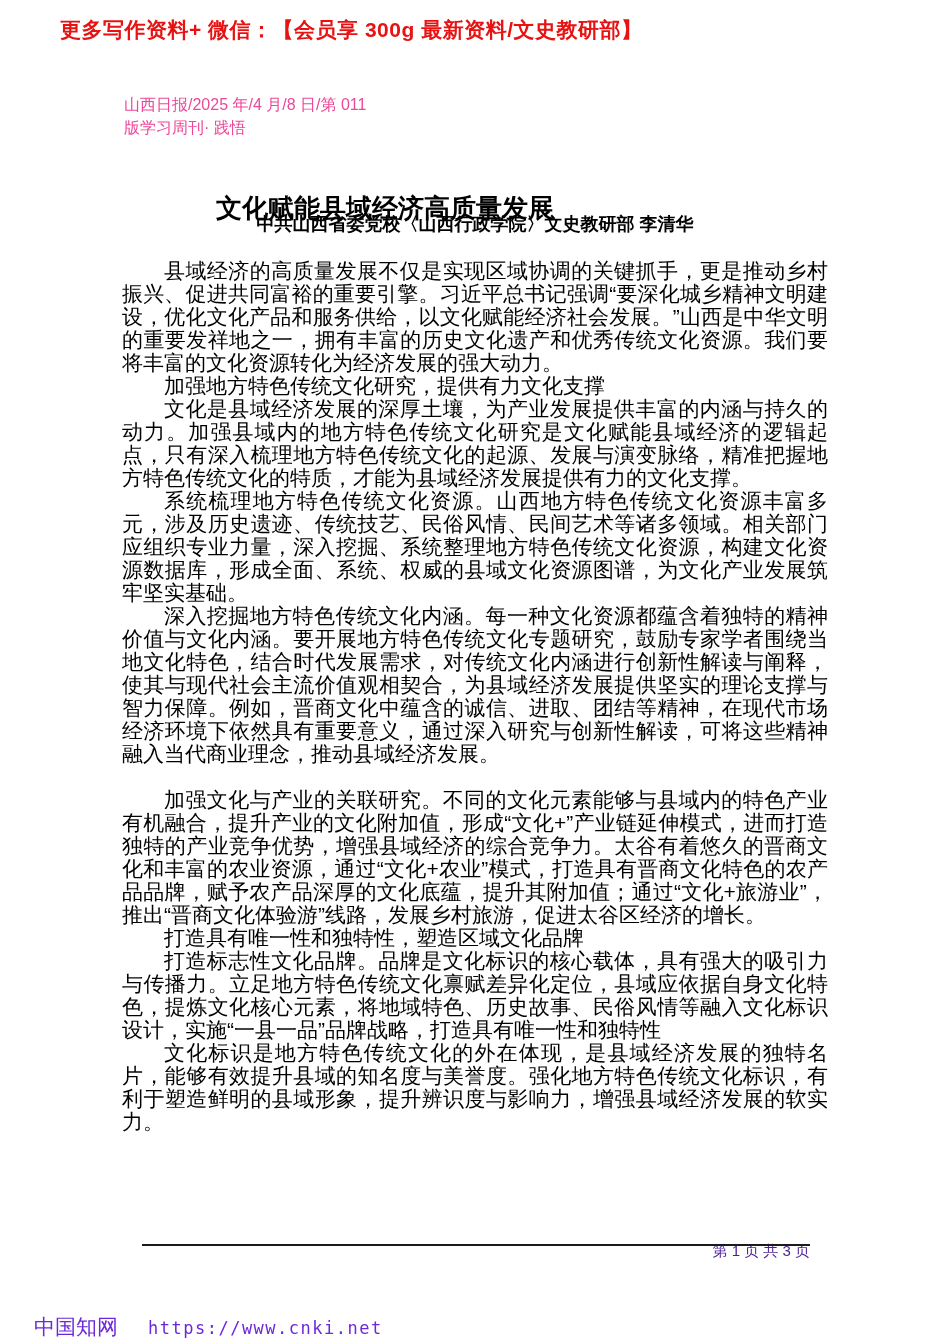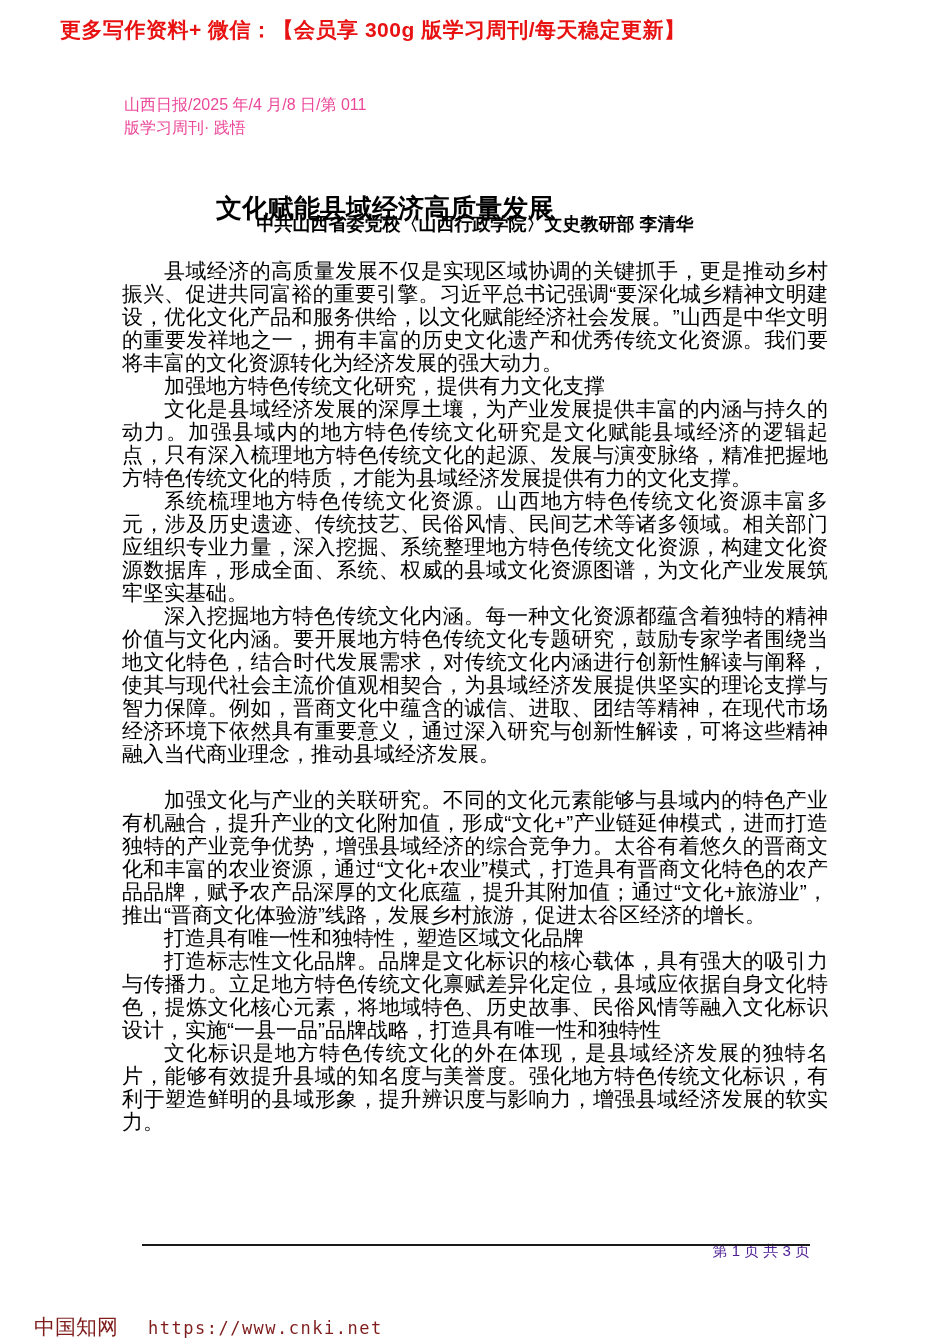--- a/index.html
+++ b/index.html
@@ -88,21 +88,21 @@
   .watermark .site-url {
     font-family: "DejaVu Sans Mono", monospace;
     font-size: 17px;
     letter-spacing: 1.5px;
     margin-top: 28px;
   }
 </style>
 </head>
 <body>
 
-<div class="banner" style="color: rgb(232, 18, 18);">更多写作资料+ 微信：【会员享 300g 版学习周刊/每天稳定更新】</div>
+<div class="banner" style="color: rgb(232, 18, 18);">更多写作资料+ 微信：【会员享 300g 最新资料/文史教研部】</div>
 
 <div class="source-block">
   <div>山西日报/2025 年/4 月/8 日/第 011</div>
   <div>版学习周刊· 践悟</div>
 </div>
 
 <h1 class="article-title">文化赋能县域经济高质量发展</h1>
 
 <div class="article-byline">中共山西省委党校〈山西行政学院〉文史教研部  李清华</div>
 
@@ -116,16 +116,16 @@
     <p class="body">加强文化与产业的关联研究。不同的文化元素能够与县域内的特色产业有机融合，提升产业的文化附加值，形成“文化+”产业链延伸模式，进而打造独特的产业竞争优势，增强县域经济的综合竞争力。太谷有着悠久的晋商文化和丰富的农业资源，通过“文化+农业”模式，打造具有晋商文化特色的农产品品牌，赋予农产品深厚的文化底蕴，提升其附加值；通过“文化+旅游业”，推出“晋商文化体验游”线路，发展乡村旅游，促进太谷区经济的增长。</p>
     <p class="heading">打造具有唯一性和独特性，塑造区域文化品牌</p>
     <p class="body">打造标志性文化品牌。品牌是文化标识的核心载体，具有强大的吸引力与传播力。立足地方特色传统文化禀赋差异化定位，县域应依据自身文化特色，提炼文化核心元素，将地域特色、历史故事、民俗风情等融入文化标识设计，实施“一县一品”品牌战略，打造具有唯一性和独特性</p>
     <p class="body">文化标识是地方特色传统文化的外在体现，是县域经济发展的独特名片，能够有效提升县域的知名度与美誉度。强化地方特色传统文化标识，有利于塑造鲜明的县域形象，提升辨识度与影响力，增强县域经济发展的软实力。</p>
   </div>
 
 <div class="page-footer">第 1 页 共 3 页</div>
 
 <div class="divider"></div>
 
-<div class="watermark" style="color: #7f1d1d;">
+<div class="watermark" style="color: #6d28d9;">
   <span class="site-name">中国知网</span>
   <span class="site-url">https://www.cnki.net</span>
 </div>
 
 </body></html>

